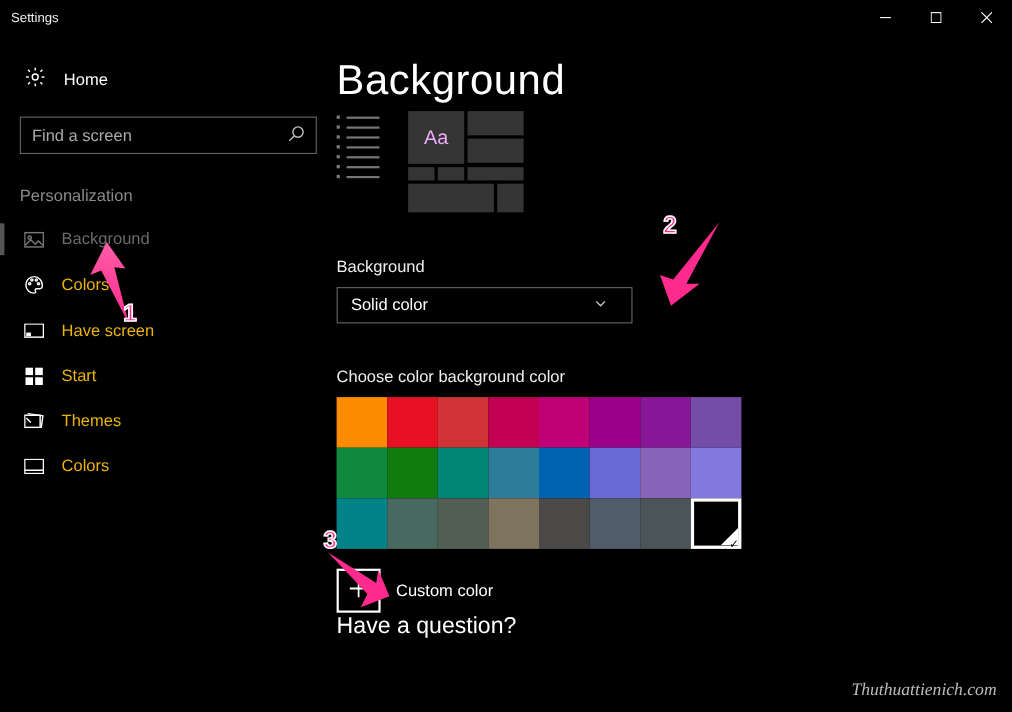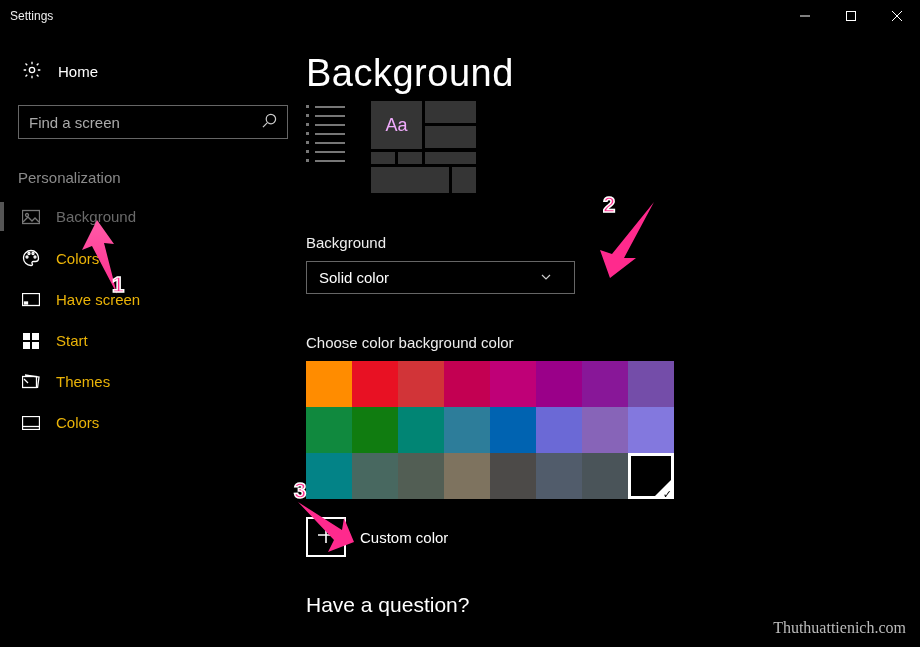--- a/index.html
+++ b/index.html
@@ -54,23 +54,23 @@
   .swatch-grid { display:flex; flex-wrap:wrap; width:368px; }
   .swatch { width:46px; height:46px; position:relative; }
   .swatch.selected { outline:3px solid #fff; outline-offset:-3px; z-index:2; }
   .swatch.selected::after { content:''; position:absolute; right:3px; bottom:3px; width:16px; height:16px; background:#fff; clip-path:polygon(100% 0,100% 100%,0 100%); }
   .swatch.selected::before { content:'✓'; position:absolute; right:2px; bottom:-2px; font-size:11px; color:#000; z-index:3; }
 
   .custom-row { display:flex; align-items:center; gap:14px; margin-top:18px; }
   .plus-box { width:40px; height:40px; border:2px solid #fff; display:flex; align-items:center; justify-content:center; }
   .plus-box svg { width:18px; height:18px; }
 
-  .question { font-size:21px; font-weight:400; margin-top:36px; }
-
-  .watermark { position:absolute; right:14px; bottom:10px; font-family:Georgia,serif; color:#bbb; font-size:16px; }
+  .question { font-size:21px; font-weight:400; }
+
+  .watermark { position:absolute; right:14px; bottom:10px; font-family:Georgia,serif; font-style:italic; color:#bbb; font-size:16px; }
 
   
   .annot { position:absolute; pointer-events:none; }
   .annot .num { position:absolute; font-weight:900; font-size:22px; color:#ff2a8d; -webkit-text-stroke:1.5px #fff; text-stroke:1.5px #fff; }
 </style>
 </head>
 <body>
 
 <div class="titlebar">
   <span class="title">Settings</span>

